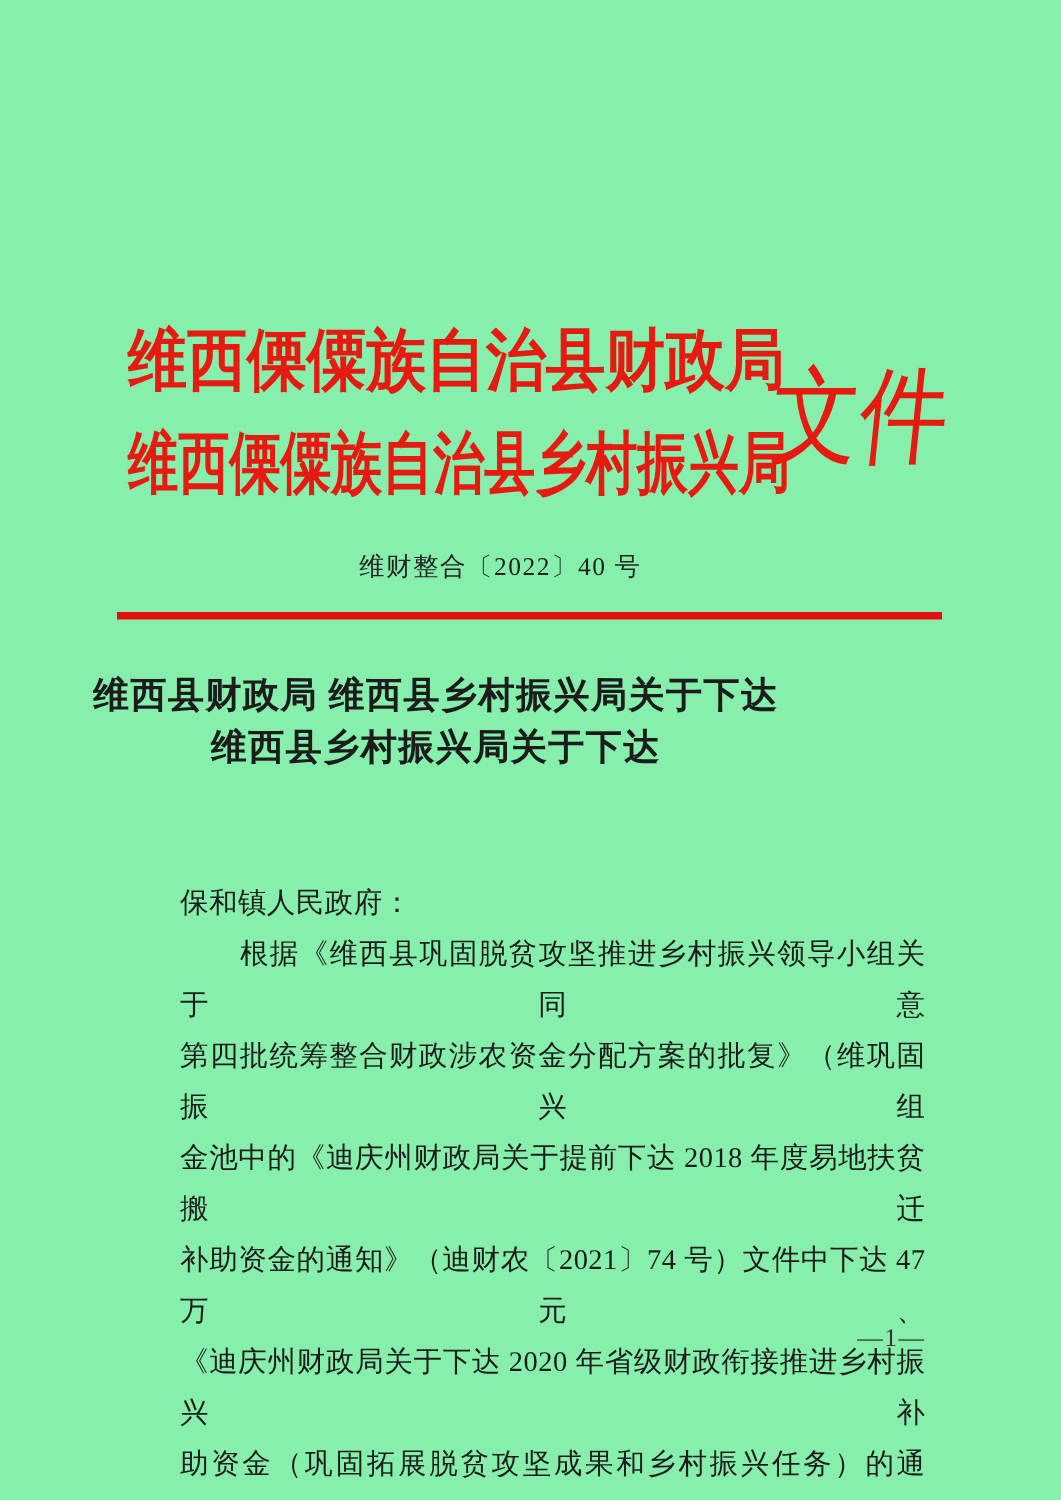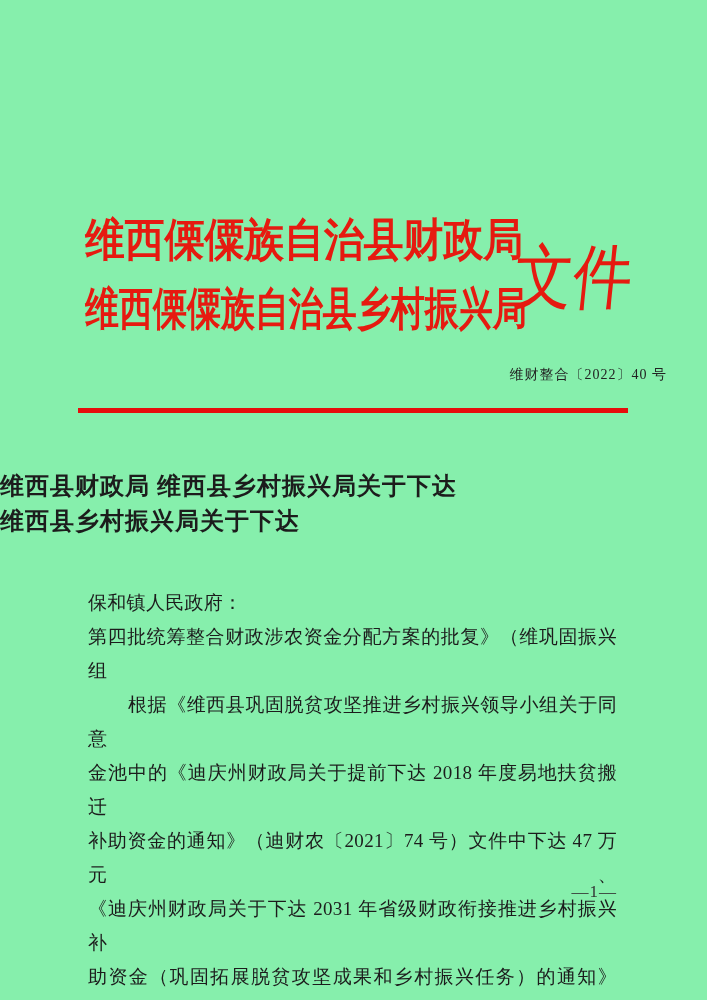--- a/index.html
+++ b/index.html
@@ -13,34 +13,34 @@
     font-weight:600;line-height:1;transform-origin:left top;
   }
   .agency1{top:218px;font-size:45px;transform:scaleX(0.885);}
   .agency2{top:287px;font-size:45px;transform:scaleX(0.755);}
   .doc-type{
     position:absolute;left:518px;top:243px;font-size:64px;line-height:1;
     white-space:nowrap;transform:scale(0.92,1.1) skewX(-7deg);
     transform-origin:left top;font-weight:500;
   }
   .doc-number{
-    position:absolute;left:0;top:366px;width:667px;text-align:right;
-    font-size:14px;letter-spacing:1px;color:#222222;
+    position:absolute;left:0;top:366px;width:667px;text-align:center;
+    font-size:17px;letter-spacing:1px;color:#222222;
   }
   .red-rule{position:absolute;left:78px;top:408px;width:550px;height:5px;}
   .title{
-    position:absolute;left:0;top:469px;width:581px;text-align:left;
+    position:absolute;left:0;top:447px;width:581px;text-align:center;
     font-size:24px;font-weight:700;line-height:35px;letter-spacing:1px;
     color:#1c1c1c;
   }
   .doc-body{
     position:absolute;left:88px;top:586px;width:529px;
     font-size:19px;line-height:34px;color:#1c1c1c;
   }
-  .bline{text-align:justify;text-align-last:justify;letter-spacing:0.3px;}
+  .bline{text-align:justify;text-align-last:justify;letter-spacing:0.3px;margin-left:32px;}
   .salutation{text-align:left;text-align-last:left;}
   .indent{text-indent:40px;}
   .page-number{
     position:absolute;top:882px;right:90px;font-size:17px;color:#333333;
     letter-spacing:1px;
   }
 </style>
 </head>
 <body>
 
@@ -56,23 +56,23 @@
 
   <div class="red-rule" style="background: rgb(230, 13, 13);"></div>
 
   <div class="title">
     <div>维西县财政局 维西县乡村振兴局关于下达</div>
     <div>维西县乡村振兴局关于下达</div>
   </div>
 
   <div class="doc-body">
     <div class="bline salutation">保和镇人民政府：</div>
+    <div class="bline indent">根据《维西县巩固脱贫攻坚推进乡村振兴领导小组关于同意</div>
     <div class="bline">第四批统筹整合财政涉农资金分配方案的批复》（维巩固振兴组</div>
-    <div class="bline indent">根据《维西县巩固脱贫攻坚推进乡村振兴领导小组关于同意</div>
     <div class="bline">金池中的《迪庆州财政局关于提前下达 2018 年度易地扶贫搬迁</div>
     <div class="bline">补助资金的通知》（迪财农〔2021〕74 号）文件中下达 47 万元、</div>
-    <div class="bline">《迪庆州财政局关于下达 2031 年省级财政衔接推进乡村振兴补</div>
+    <div class="bline">《迪庆州财政局关于下达 2020 年省级财政衔接推进乡村振兴补</div>
     <div class="bline">助资金（巩固拓展脱贫攻坚成果和乡村振兴任务）的通知》（迪</div>
   </div>
 
   <div class="page-number">—1—</div>
 
 </div>
 
 </body></html>

